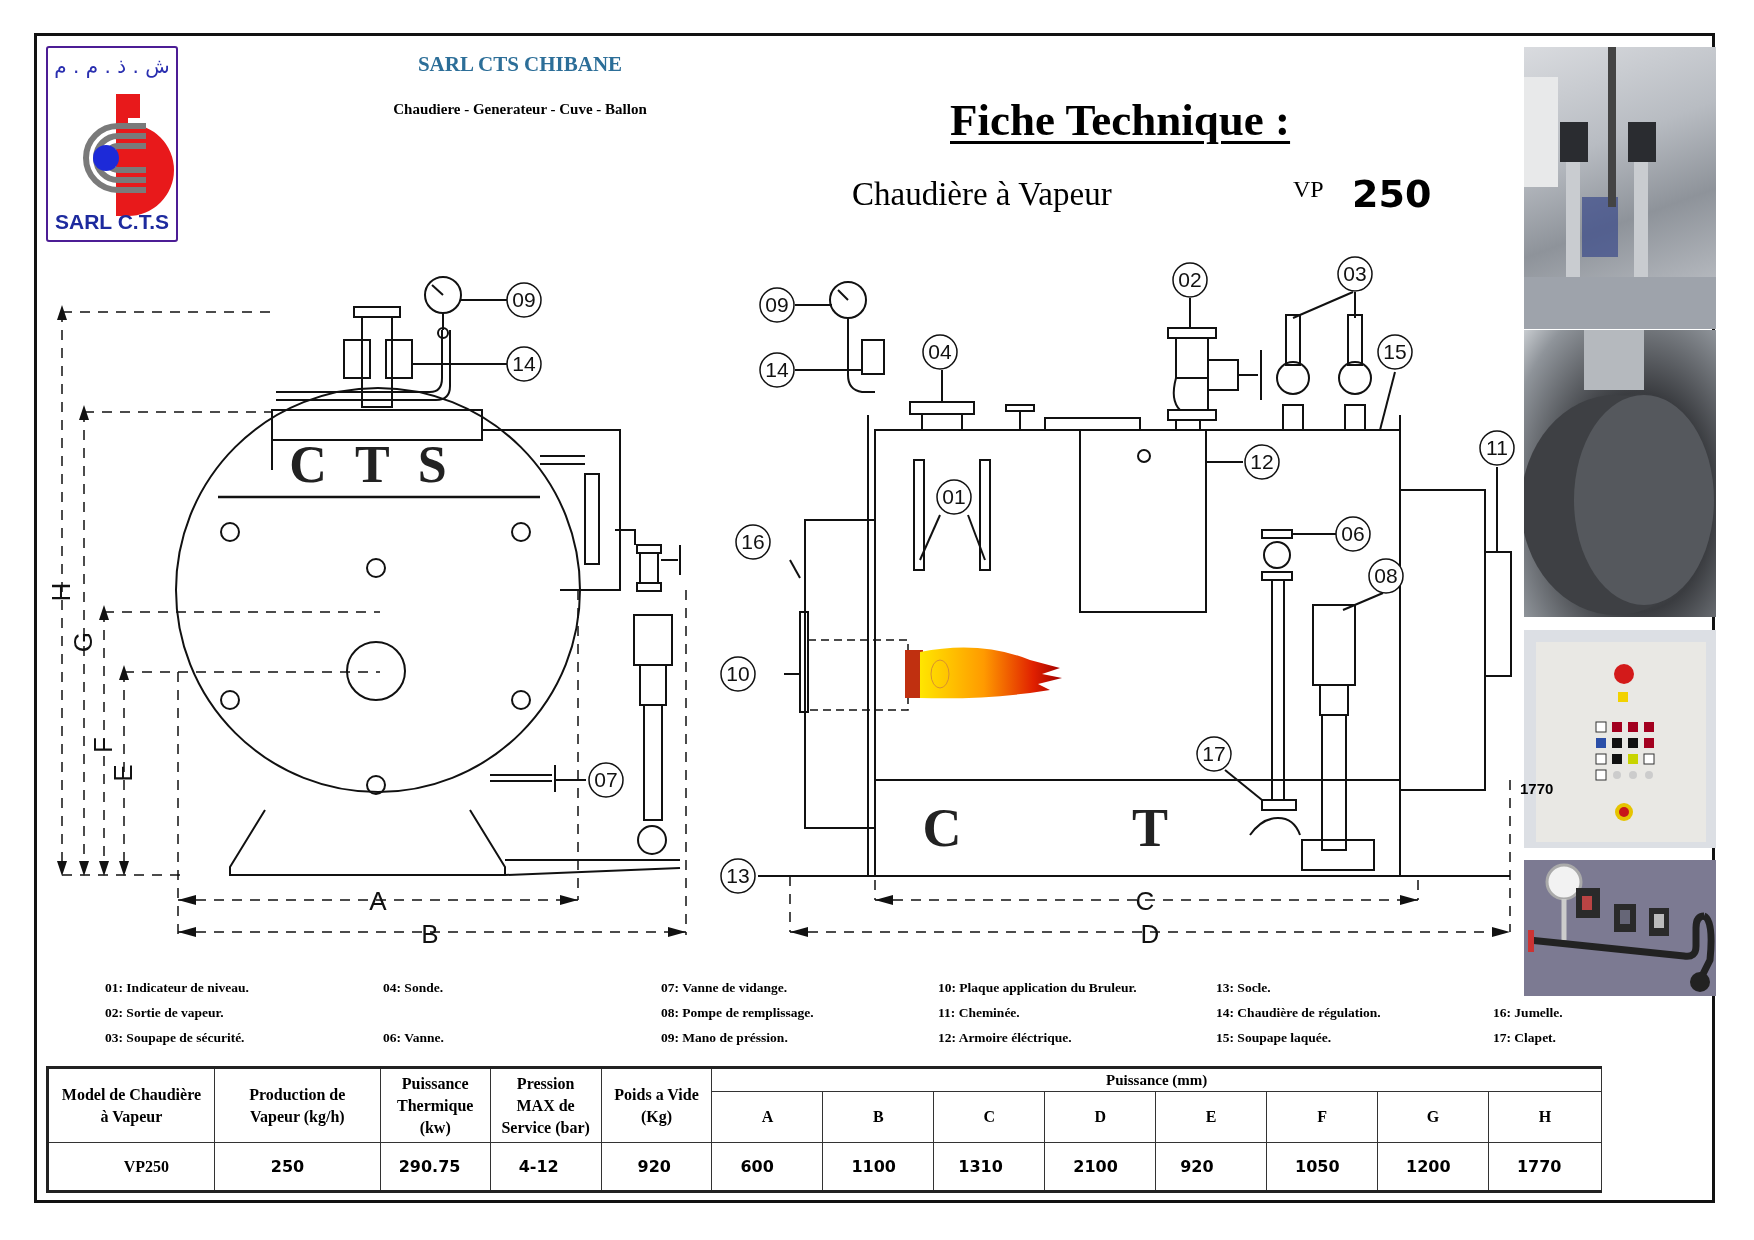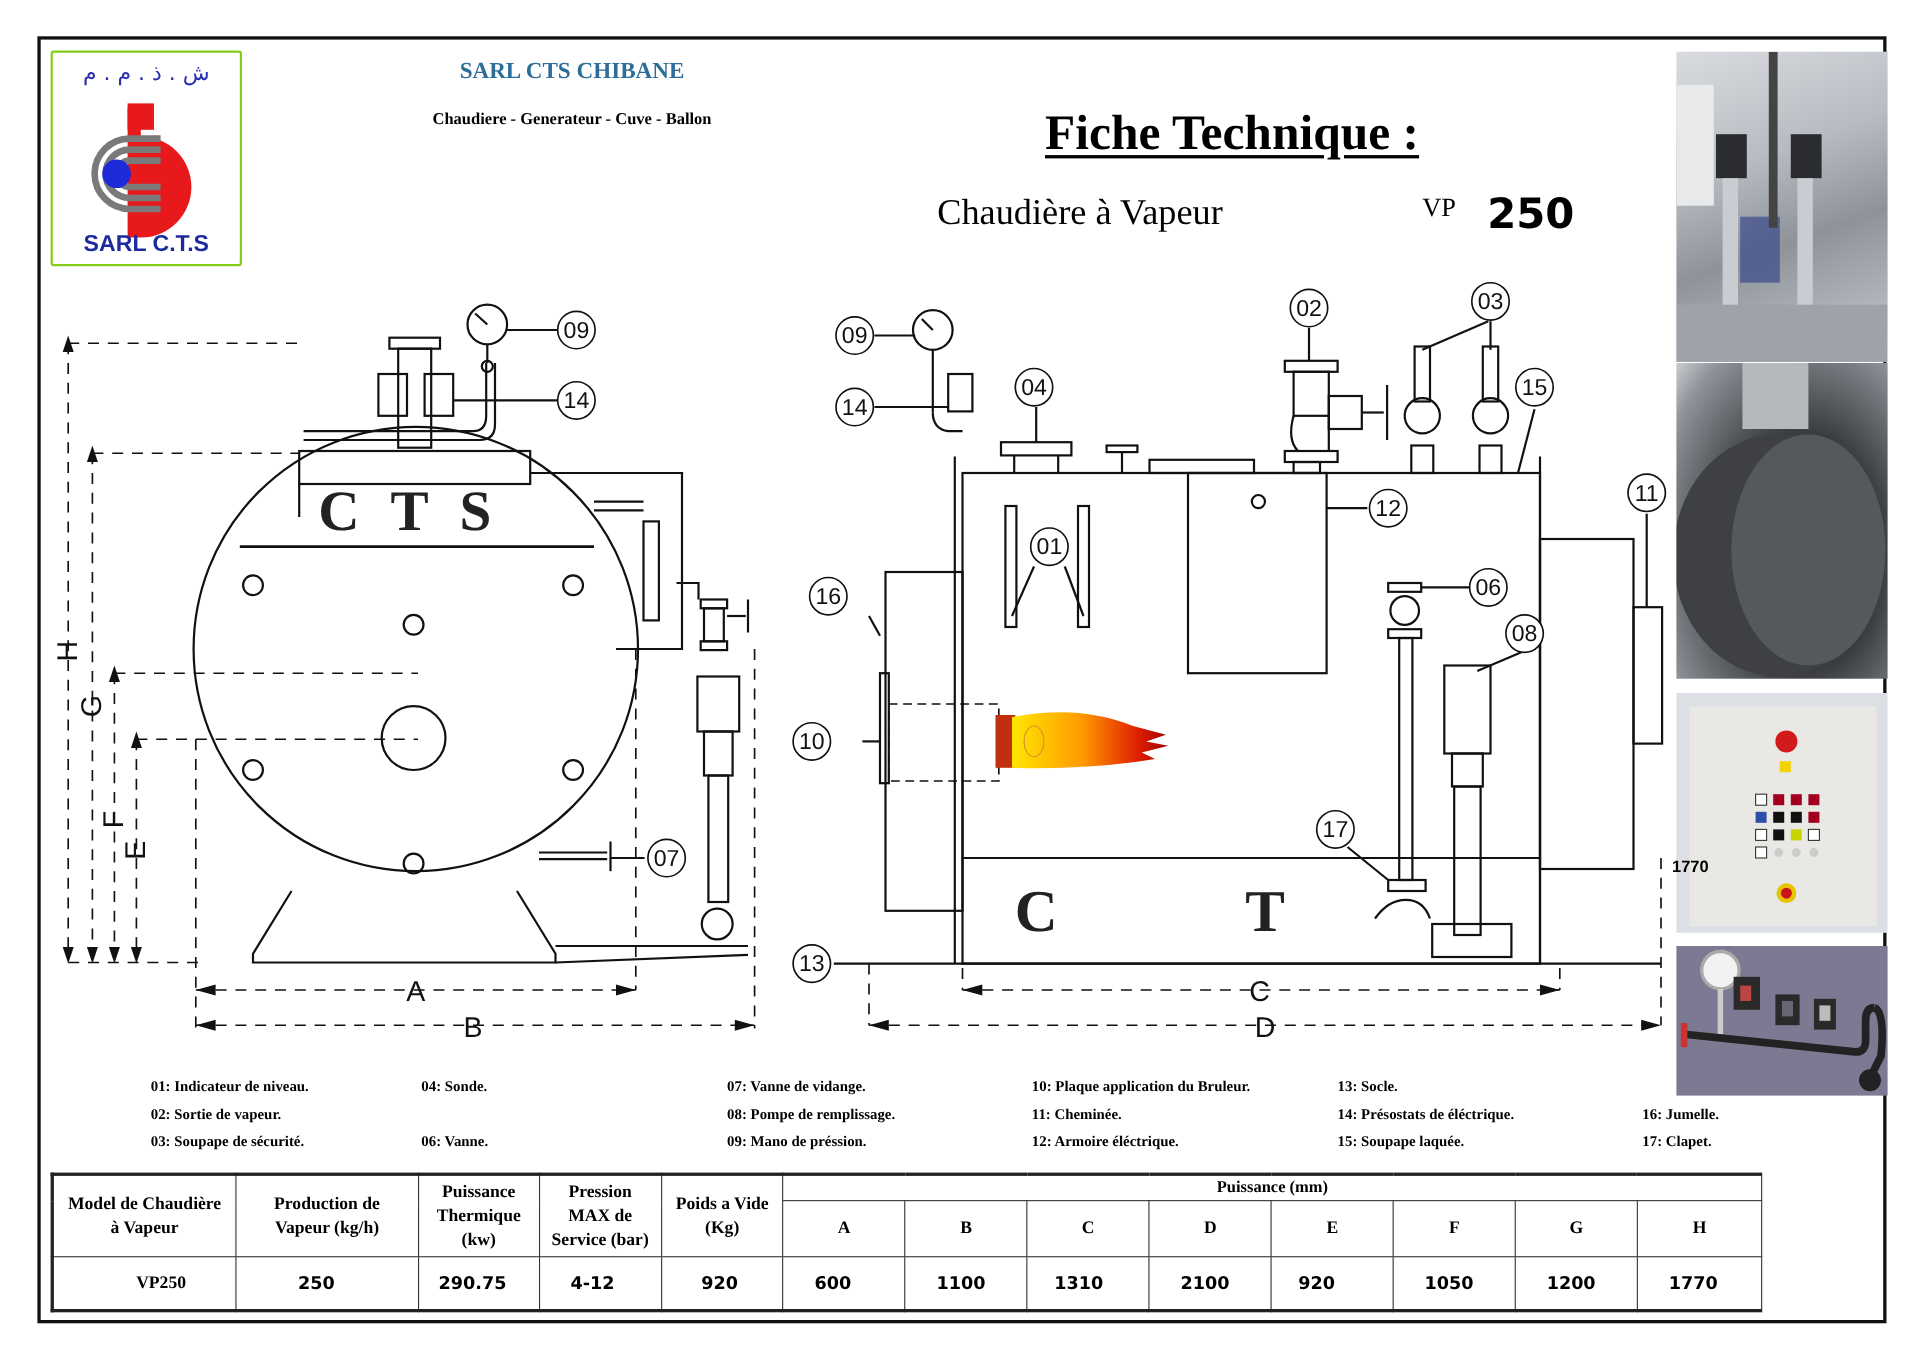--- a/index.html
+++ b/index.html
@@ -1,20 +1,20 @@
 <!DOCTYPE html>
 <html><head>
 <meta charset="utf-8">
 <style>
   html,body{margin:0;padding:0;background:#fff;}
   body{width:1754px;height:1240px;position:relative;overflow:hidden;font-family:"Liberation Serif",serif;color:#000;}
   .frame{position:absolute;left:34px;top:33px;width:1681px;height:1170px;border:3px solid #111;box-sizing:border-box;}
   .abs{position:absolute;}
   
-  .logo{left:46px;top:46px;width:174px;height:196px;border:2px solid #84cc16;border-radius:3px;box-sizing:border-box;background:#fff;}
+  .logo{left:46px;top:46px;width:132px;height:196px;border:2px solid #4c1d95;border-radius:3px;box-sizing:border-box;background:#fff;}
   .logo .arabic{position:absolute;top:6px;left:0;width:100%;text-align:center;color:#2a2fb0;font-family:"DejaVu Sans",sans-serif;font-size:20px;letter-spacing:2px;}
   .logo .brand{position:absolute;bottom:6px;left:0;width:100%;text-align:center;color:#1d2a9e;font-family:"Liberation Sans",sans-serif;font-weight:bold;font-size:21px;}
   
   .company{left:240px;top:52px;width:560px;text-align:center;}
   .company .name{color:#2c6e98;font-weight:bold;font-size:21px;}
   .company .tagline{font-weight:bold;font-size:15px;margin-top:24px;}
   .company .loc{font-size:16px;margin-top:18px;line-height:23px;}
   .title{left:950px;top:94px;font-weight:bold;font-size:45px;text-decoration:underline;text-decoration-thickness:3px;text-underline-offset:6px;}
   .subtitle{left:852px;top:176px;font-size:33px;}
   .model-prefix{left:1293px;top:176px;font-size:24px;}
@@ -427,21 +427,21 @@
       <rect x="96" y="50" width="10" height="14" fill="#667"></rect>
     <rect x="125" y="48" width="20" height="28" fill="#2a2a2a"></rect>
       <rect x="130" y="54" width="10" height="14" fill="#bbb"></rect>
     <path d="M5 80 L160 96 Q172 98 172 86 L172 68 Q172 56 180 56" stroke="#222" stroke-width="7" fill="none"></path>
     <path d="M180 56 Q190 60 186 100 L176 120" stroke="#222" stroke-width="7" fill="none"></path>
     <circle cx="176" cy="122" r="10" fill="#222"></circle>
     <rect x="4" y="70" width="6" height="22" fill="#c33"></rect>
   </svg>
 </div>
 
-<div class="legend" style="left:105px;margin-left:32px;">
+<div class="legend" style="left:105px;">
   <div>01: Indicateur de niveau.</div>
   <div>02: Sortie de vapeur.</div>
   <div>03: Soupape de sécurité.</div>
 </div>
 <div class="legend" style="left:383px;">
   <div>04: Sonde.</div>
   <div></div>
   <div>06: Vanne.</div>
 </div>
 <div class="legend" style="left:661px;">
@@ -449,21 +449,21 @@
   <div>08: Pompe de remplissage.</div>
   <div>09: Mano de préssion.</div>
 </div>
 <div class="legend" style="left:938px;">
   <div>10: Plaque application du Bruleur.</div>
   <div>11: Cheminée.</div>
   <div>12: Armoire éléctrique.</div>
 </div>
 <div class="legend" style="left:1216px;">
   <div>13: Socle.</div>
-  <div>14: Présostats de éléctrique.</div>
+  <div>14: Chaudière de régulation.</div>
   <div>15: Soupape laquée.</div>
 </div>
 <div class="legend" style="left:1493px;">
   <div></div>
   <div>16: Jumelle.</div>
   <div>17: Clapet.</div>
 </div>
 
 <table class="spec">
   <colgroup>

